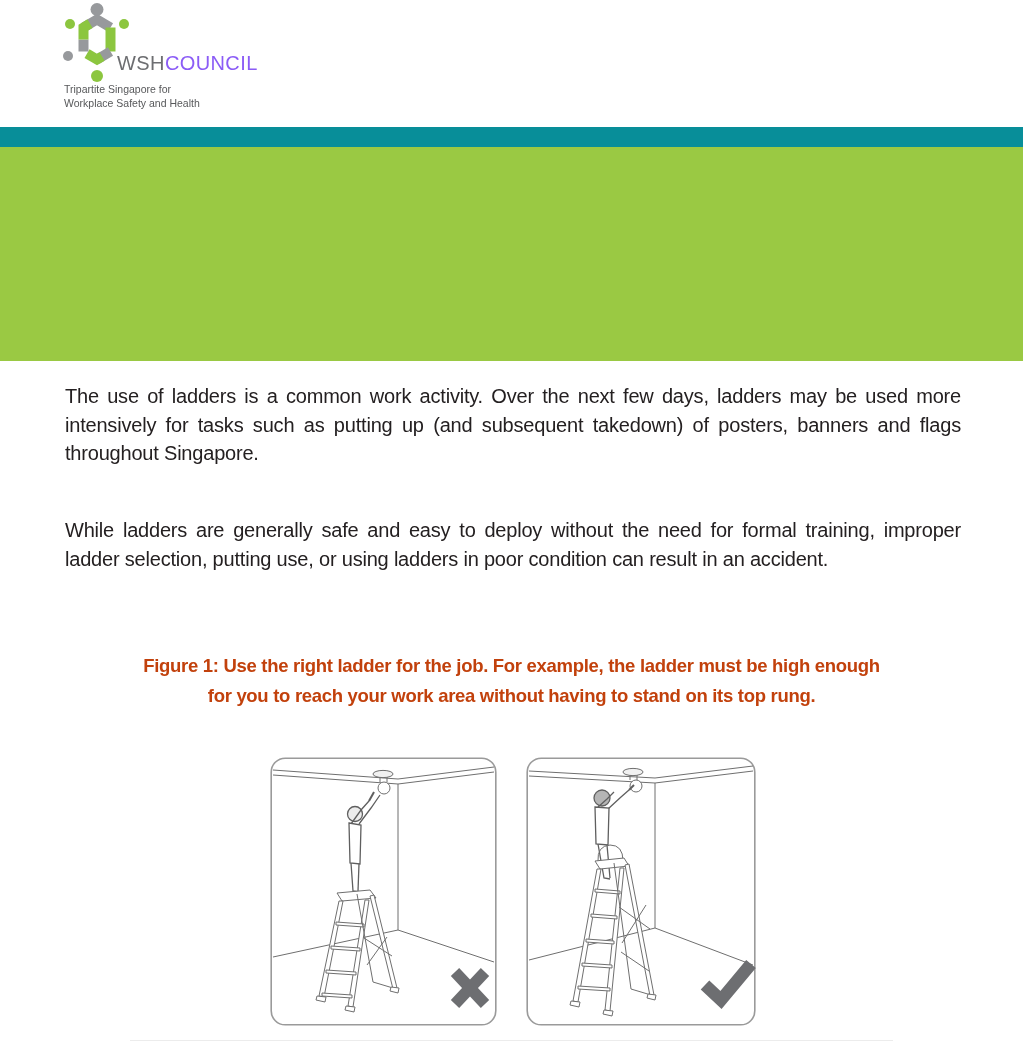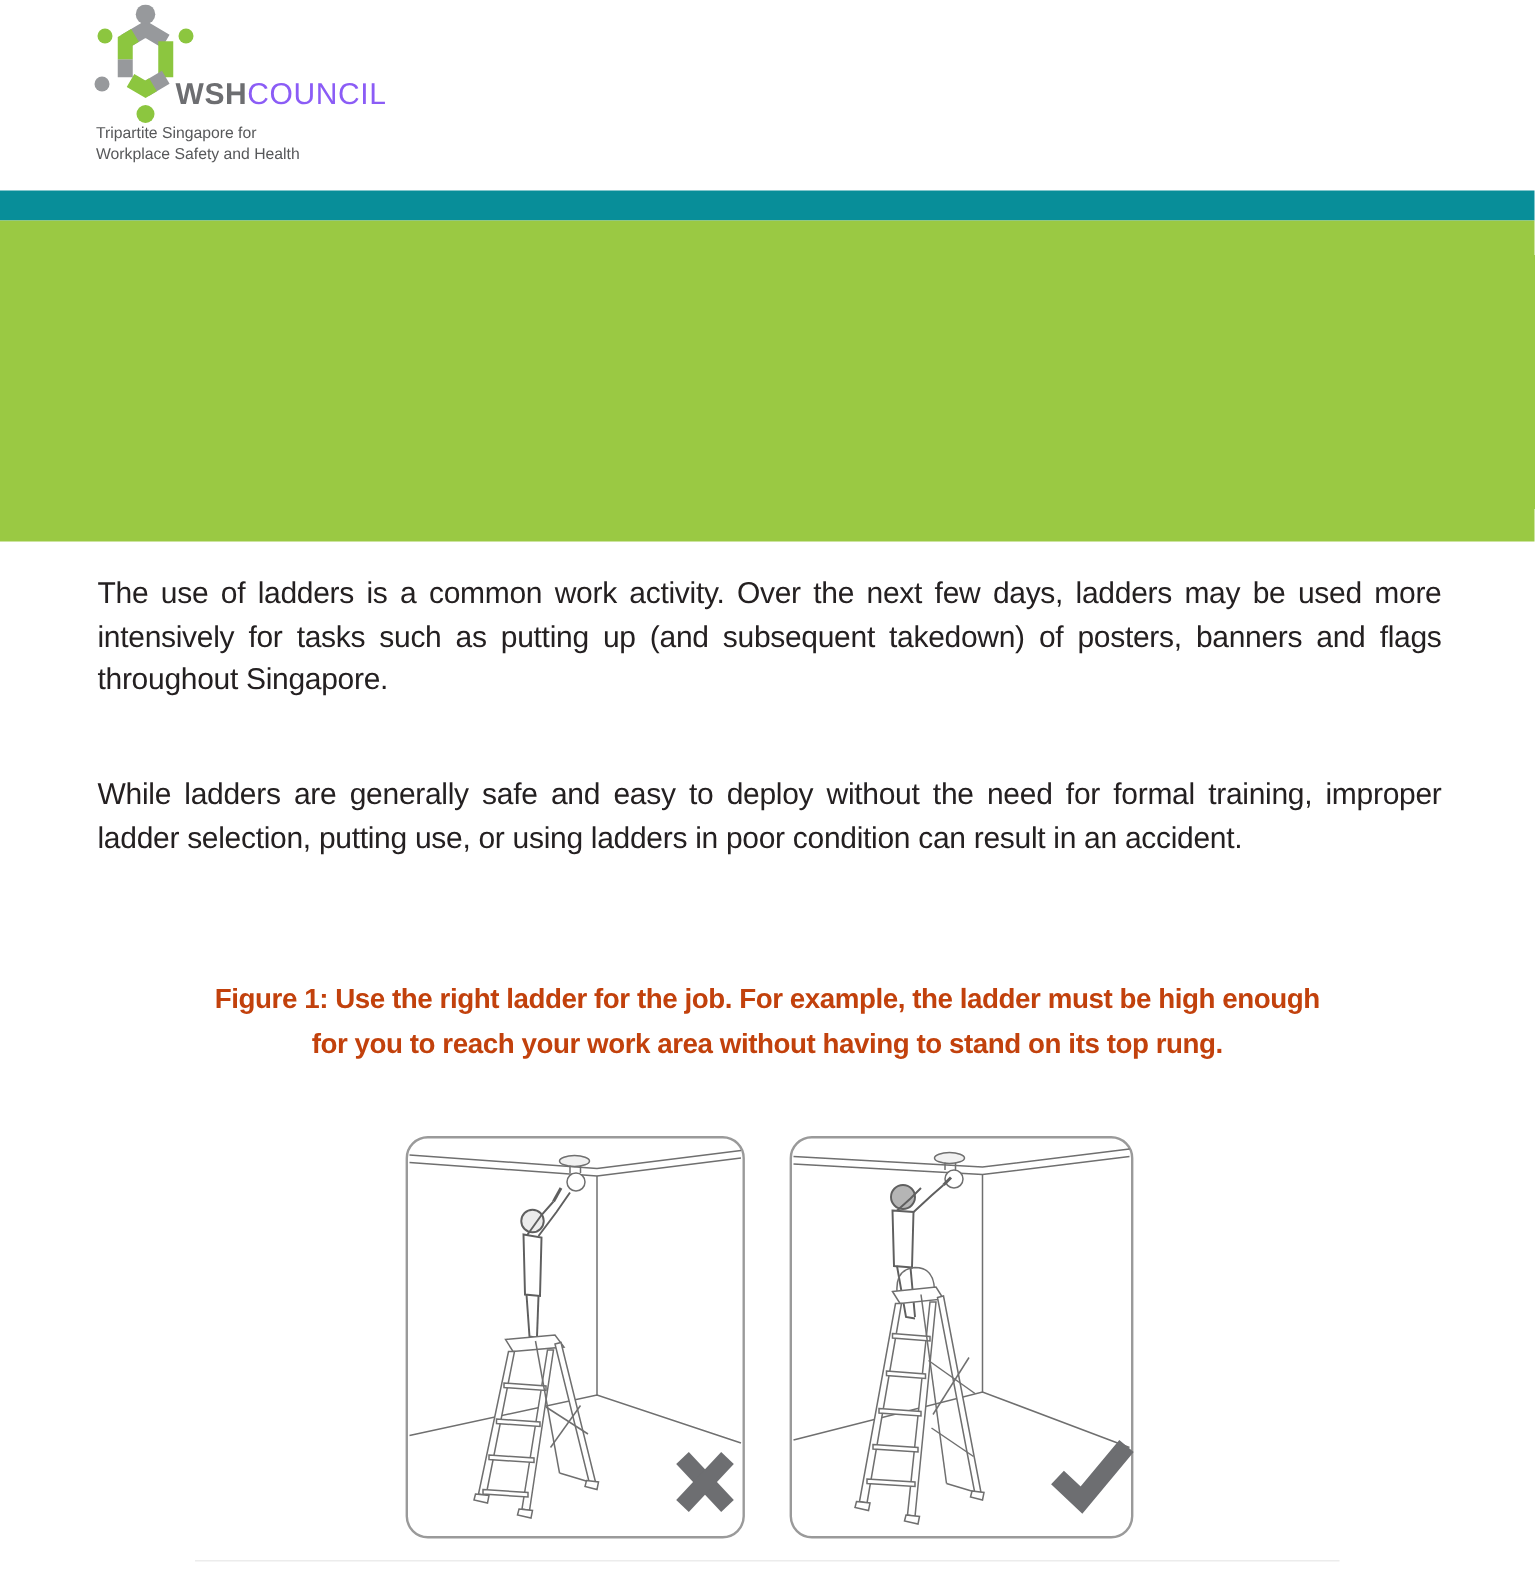--- a/index.html
+++ b/index.html
@@ -9,21 +9,21 @@
     font-family:"Liberation Sans", sans-serif;
     color:#231f20;
     position:relative;
     overflow:hidden;
   }
   .page{position:absolute;inset:0;}
 
   
   .logo-mark{position:absolute;left:58px;top:3px;width:80px;height:82px;}
   .brand{position:absolute;left:117px;top:52px;font-size:20px;letter-spacing:.4px;white-space:nowrap;}
-  .brand .bold{font-weight:bold;color:#6d6e71;}
+  .brand .bold{font-weight:normal;color:#6d6e71;}
   .brand .light{font-weight:normal;color:#8b5cf6;}
   .tagline{position:absolute;left:64px;top:83px;font-size:10.5px;line-height:1.32;color:#57585a;}
 
   
   .teal-bar{position:absolute;left:0;top:127px;width:1023px;height:20px;background:#088e99;}
   .green-band{position:absolute;left:0;top:147px;width:1023px;height:214px;background:#9ac943;}
   .page-title{
     position:absolute;left:66px;top:240px;
     font-size:44px;font-weight:bold;color:#ffffff;letter-spacing:.5px;white-space:nowrap;
   }

